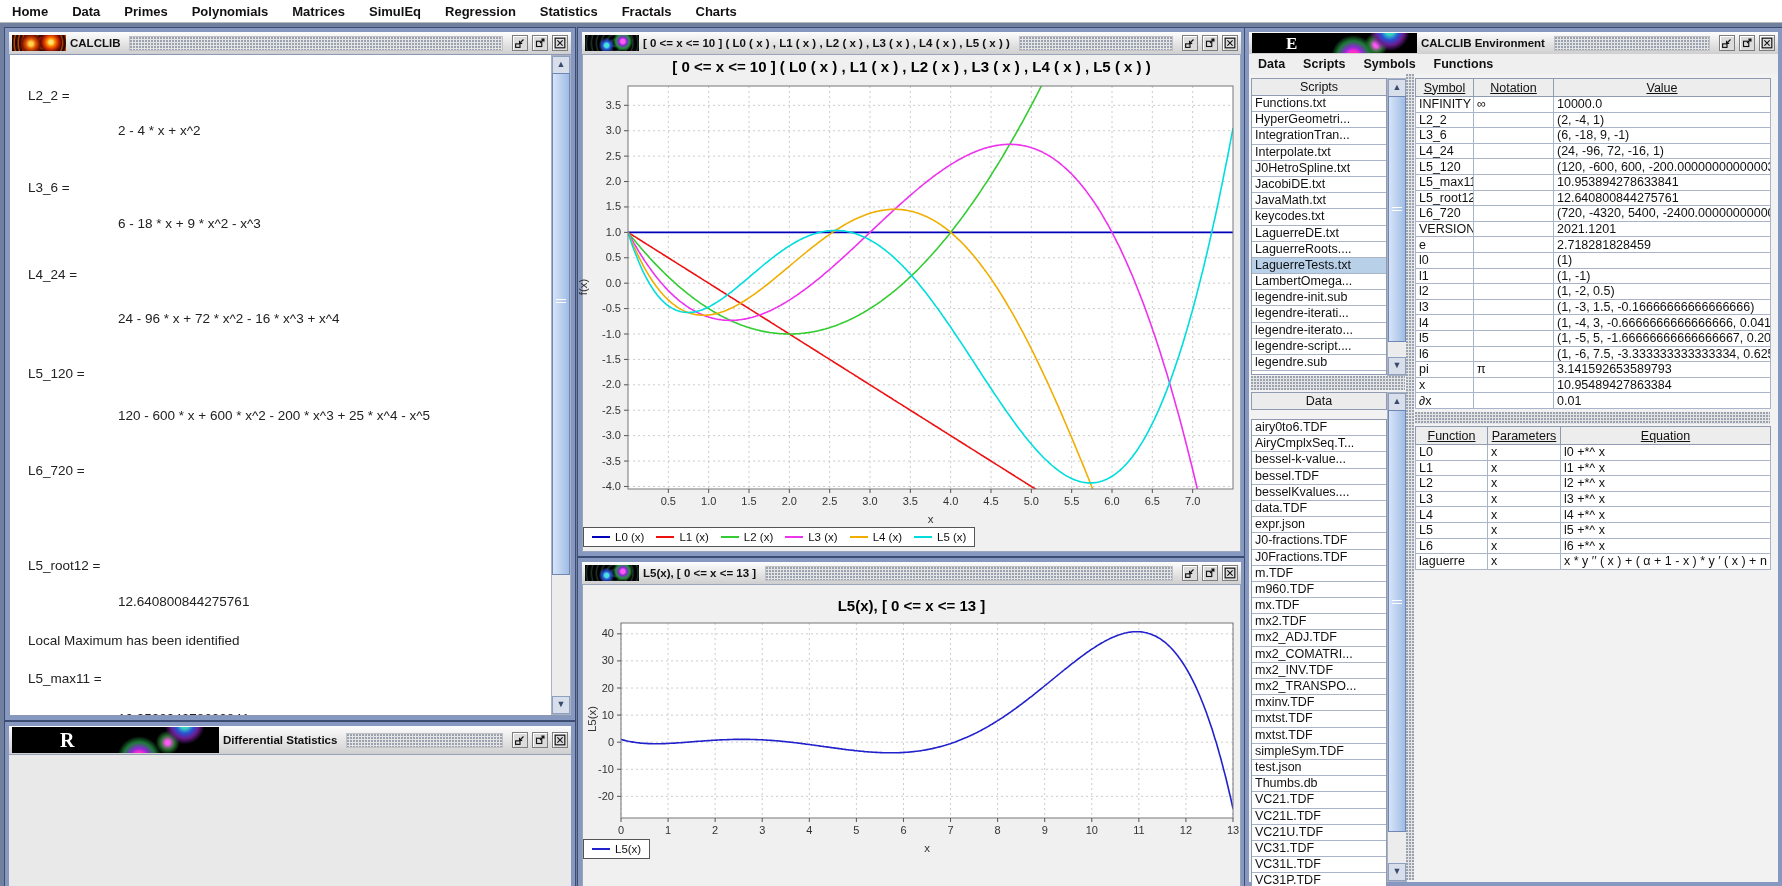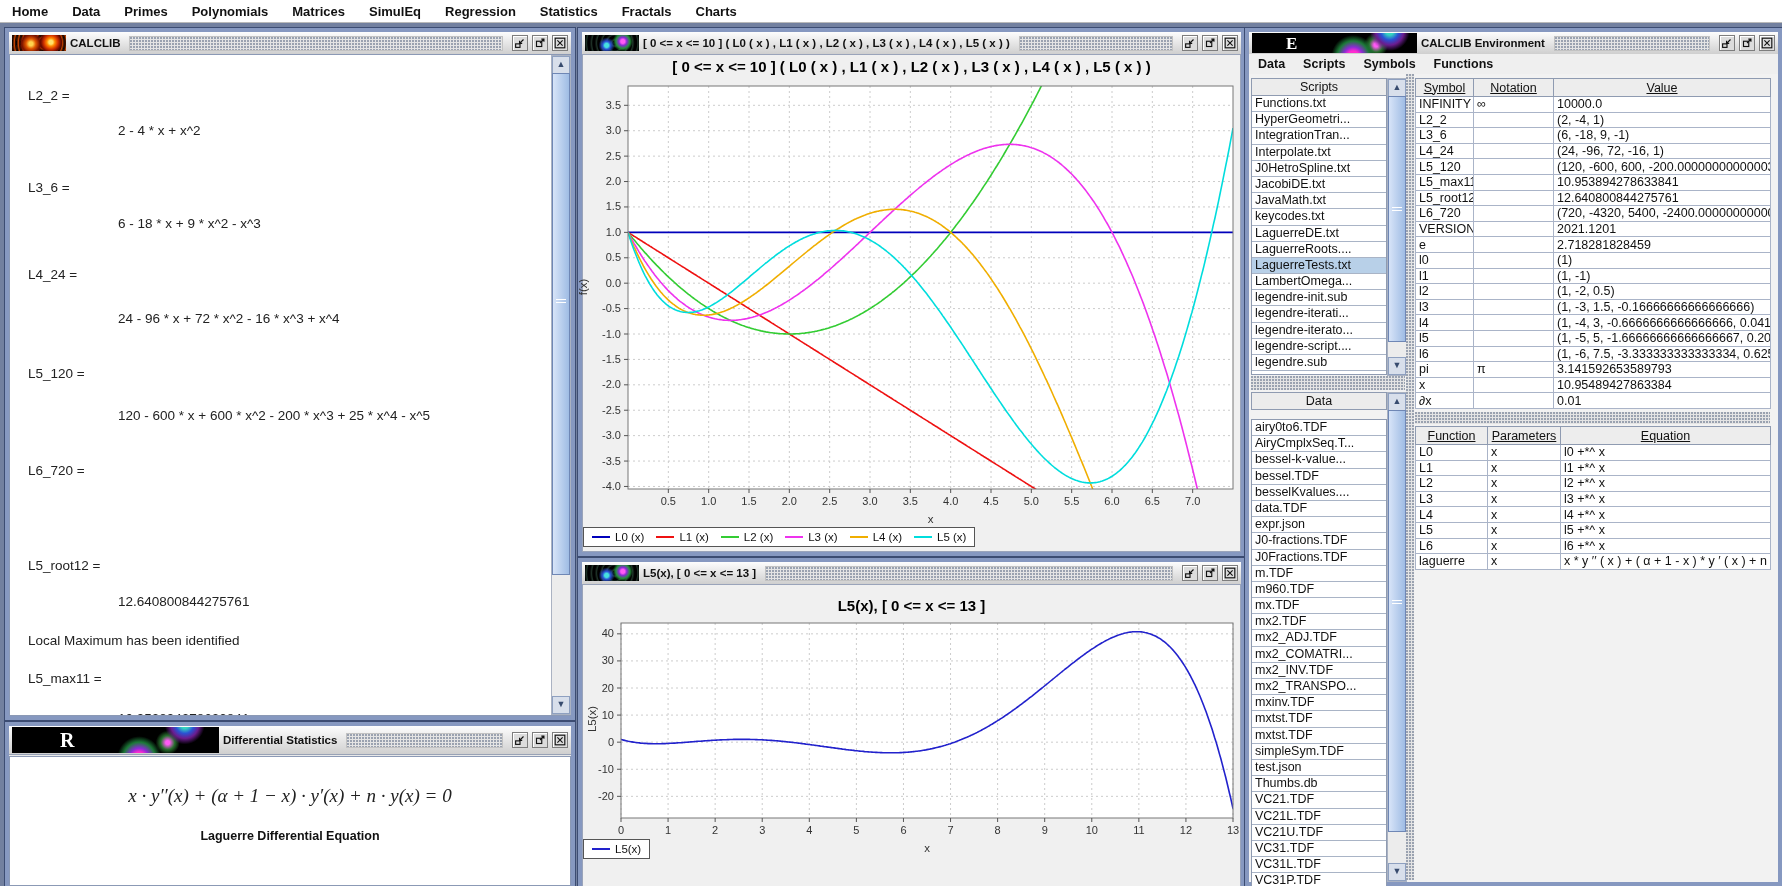--- a/index.html
+++ b/index.html
@@ -177,24 +177,20 @@
           </svg>
       </button>
       <button class="wbtn">
         <svg width="14" height="14" viewBox="0 0 16 16">
             <g fill="none" stroke="#111" stroke-width="1.3">
               <rect x="2.5" y="2.5" width="11" height="11"></rect>
               <path d="M5 5 L11 11 M11 5 L5 11"></path>
             </g>
           </svg>
       </button>
-    </div>
-    <div id="diffeq-content">
-      <div id="diffeq-eq">x · y′′(x) + (α + 1 − x) · y′(x) + n · y(x) = 0</div>
-      <div id="diffeq-caption">Laguerre Differential Equation</div>
     </div>
   </div>
 
   <div class="window" id="win-chart1" style="left:578px;top:28px;width:659px;height:520px;">
     <div class="titlebar">
       <div class="mini-fractal dark"></div>
       <span class="title-text">[ 0 &lt;= x &lt;= 10 ]  ( L0 ( x ) , L1 ( x ) , L2 ( x ) , L3 ( x ) , L4 ( x ) , L5 ( x ) )</span>
       <div class="texture"></div>
       <button class="wbtn">
         <svg width="14" height="14" viewBox="0 0 16 16">

